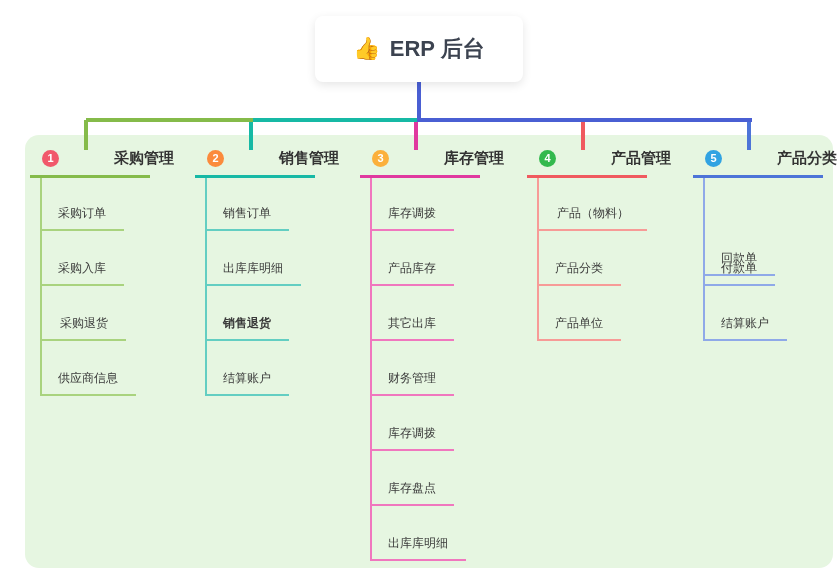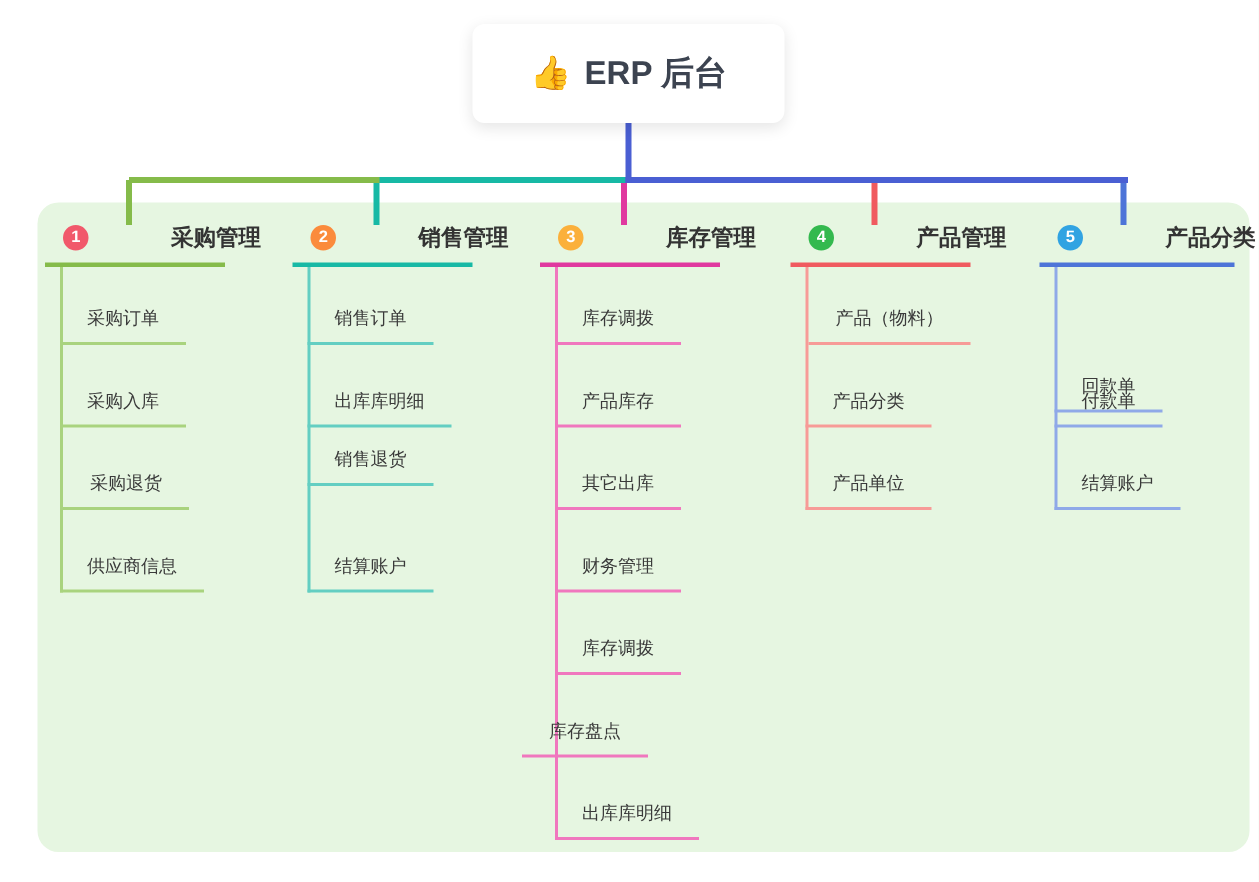--- a/index.html
+++ b/index.html
@@ -54,34 +54,34 @@
       <div class="child" style="left: 40px; top: 313px; border-bottom-color: rgb(169, 211, 126); padding-left: 20px;"><span class="child-label">采购退货</span></div>
       <div class="child" style="left: 40px; top: 368px; border-bottom-color: rgb(169, 211, 126);"><span class="child-label">供应商信息</span></div>
       <div class="branch-header" style="left: 207px; top: 148px;">
         <span class="badge" style="background:#fb8b3c">2</span>
         <span class="branch-label">销售管理</span>
       </div>
       <div class="branch-underline" style="left: 195px; top: 175px; width: 120px; background: rgb(23, 185, 165);"></div>
       <div class="trunk" style="left: 205px; top: 178px; height: 217px; background: rgb(99, 206, 194);"></div>
       <div class="child" style="left: 205px; top: 203px; border-bottom-color: rgb(99, 206, 194);"><span class="child-label">销售订单</span></div>
       <div class="child" style="left: 205px; top: 258px; border-bottom-color: rgb(99, 206, 194);"><span class="child-label">出库库明细</span></div>
-      <div class="child" style="left: 205px; top: 297px; border-bottom-color: rgb(99, 206, 194);"><span class="child-label">销售退货</span></div>
+      <div class="child" style="left: 205px; top: 313px; border-bottom-color: rgb(99, 206, 194); font-weight: bold;"><span class="child-label">销售退货</span></div>
       <div class="child" style="left: 205px; top: 368px; border-bottom-color: rgb(99, 206, 194);"><span class="child-label">结算账户</span></div>
       <div class="branch-header" style="left: 372px; top: 148px;">
         <span class="badge" style="background:#fbb03b">3</span>
         <span class="branch-label">库存管理</span>
       </div>
       <div class="branch-underline" style="left: 360px; top: 175px; width: 120px; background: rgb(224, 57, 159);"></div>
       <div class="trunk" style="left: 370px; top: 178px; height: 382px; background: rgb(240, 119, 190);"></div>
       <div class="child" style="left: 370px; top: 203px; border-bottom-color: rgb(240, 119, 190);"><span class="child-label">库存调拨</span></div>
       <div class="child" style="left: 370px; top: 258px; border-bottom-color: rgb(240, 119, 190);"><span class="child-label">产品库存</span></div>
       <div class="child" style="left: 370px; top: 313px; border-bottom-color: rgb(240, 119, 190); text-align: right;"><span class="child-label">其它出库</span></div>
       <div class="child" style="left: 370px; top: 368px; border-bottom-color: rgb(240, 119, 190);"><span class="child-label">财务管理</span></div>
       <div class="child" style="left: 370px; top: 423px; border-bottom-color: rgb(240, 119, 190);"><span class="child-label">库存调拨</span></div>
-      <div class="child" style="left: 348px; top: 478px; border-bottom-color: rgb(240, 119, 190);"><span class="child-label">库存盘点</span></div>
+      <div class="child" style="left: 370px; top: 478px; border-bottom-color: rgb(240, 119, 190);"><span class="child-label">库存盘点</span></div>
       <div class="child" style="left: 370px; top: 533px; border-bottom-color: rgb(240, 119, 190);"><span class="child-label">出库库明细</span></div>
       <div class="branch-header" style="left: 539px; top: 148px;">
         <span class="badge" style="background:#33b94e">4</span>
         <span class="branch-label">产品管理</span>
       </div>
       <div class="branch-underline" style="left: 527px; top: 175px; width: 120px; background: rgb(240, 90, 95);"></div>
       <div class="trunk" style="left: 537px; top: 178px; height: 162px; background: rgb(247, 155, 151);"></div>
       <div class="child" style="left: 539px; top: 203px; border-bottom-color: rgb(247, 155, 151);"><span class="child-label">产品（物料）</span></div>
       <div class="child" style="left: 537px; top: 258px; border-bottom-color: rgb(247, 155, 151);"><span class="child-label">产品分类</span></div>
       <div class="child" style="left: 537px; top: 313px; border-bottom-color: rgb(247, 155, 151);"><span class="child-label">产品单位</span></div>

